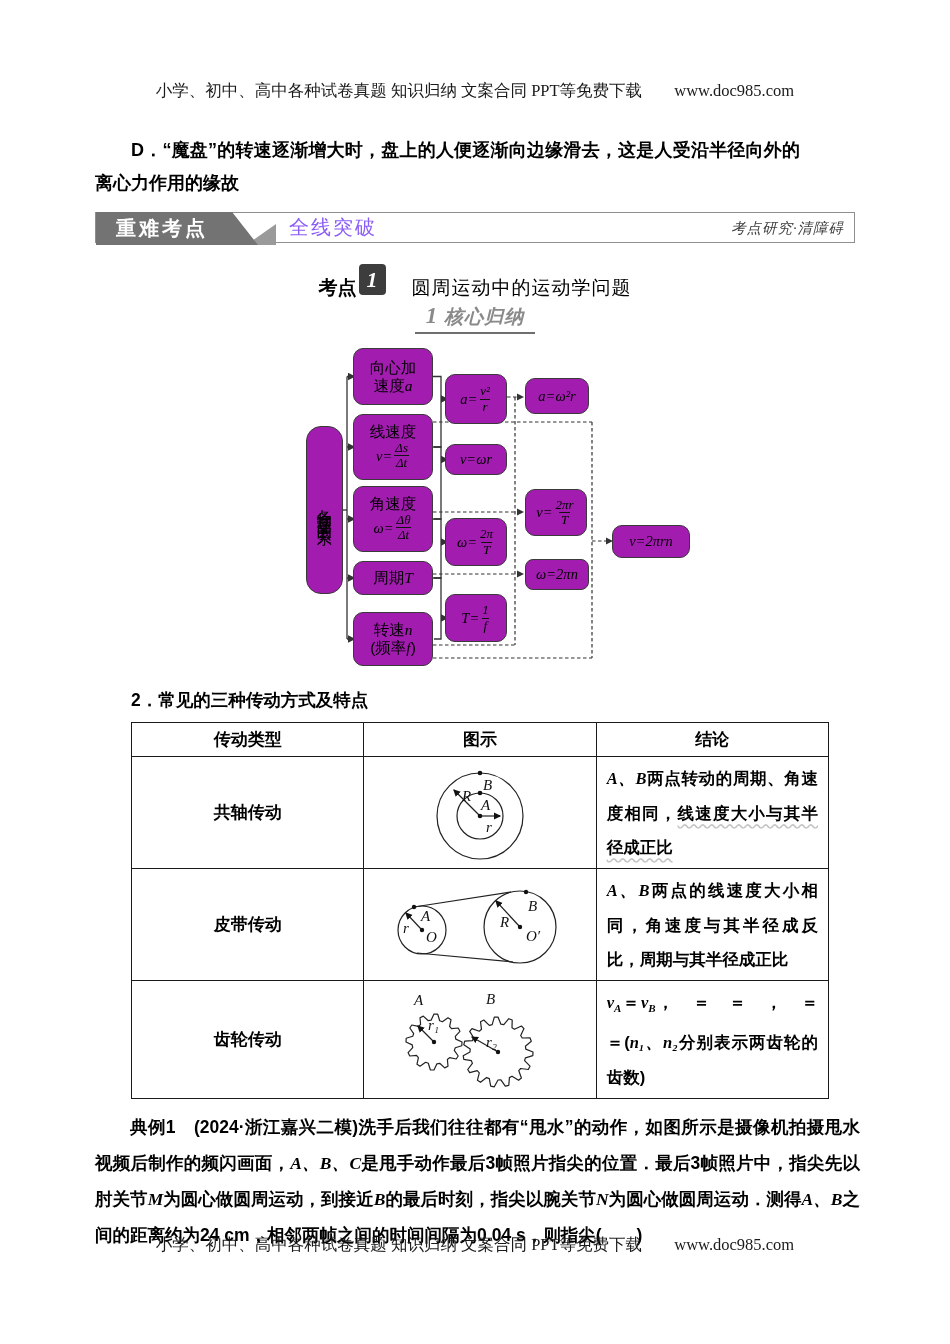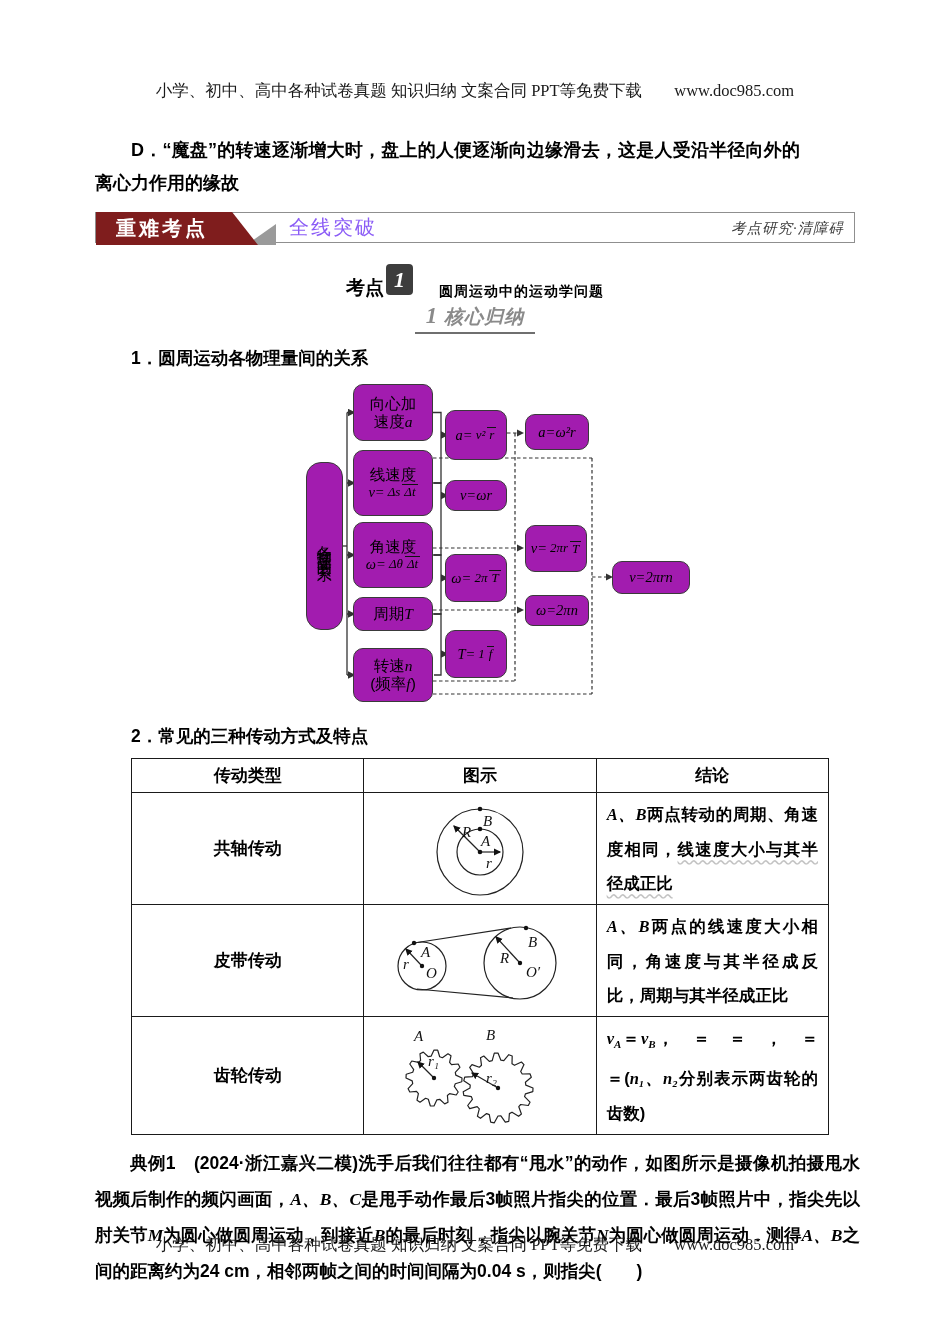--- a/index.html
+++ b/index.html
@@ -29,21 +29,21 @@
     text-align:justify; text-indent:2em;
   }
 
   
   .banner {
     position:relative; margin-top:12px; height:31px;
     border:1px solid #8f8f8f; background:#fff;
   }
   .banner-dark {
     position:absolute; left:0; top:-1px; height:33px; width:162px;
-    background:#7f1d1d;
+    background:#737373;
     clip-path:polygon(0 0, 84% 0, 100% 100%, 0 100%);
     display:flex; align-items:center;
     color:#fff; font-size:20px; font-weight:bold;
     padding-left:20px; letter-spacing:3px;
   }
   .banner-shadow {
     position:absolute; left:150px; top:11px; width:30px; height:21px;
     background:#9a9a9a;
     clip-path:polygon(0 100%, 100% 0, 100% 100%);
   }
@@ -67,21 +67,21 @@
     position:relative; width:27px; height:31px; margin:0 6px 6px 2px;
     background:#3d3d3d; border-radius:4px;
     display:flex; align-items:center; justify-content:center;
     color:#fff; font-family:"Liberation Serif", serif;
     font-style:italic; font-weight:bold; font-size:22px;
   }
   .kd-badge::after {
     content:""; position:absolute; left:-4px; bottom:-5px;
     width:22px; height:6px; background:#9a9a9a; border-radius:2px; z-index:-1;
   }
-  .kd-title { font-size:14px; font-weight:bold; margin-left:20px; letter-spacing:1px; }
+  .kd-title { font-size:19px; font-weight:normal; margin-left:20px; letter-spacing:1px; }
 
   
   .core {
     width:120px; margin:2px auto 0 auto; text-align:center;
     color:#8a8a8a; border-bottom:2px solid #6f6f6f; padding:0 4px 2px 4px;
     white-space:nowrap;
   }
   .core .num { font-family:"Liberation Serif", serif; font-style:italic; font-weight:bold; font-size:23px; margin-right:7px; }
   .core .lab { font-style:italic; font-weight:bold; font-size:19px; letter-spacing:1px; }
 
@@ -99,21 +99,21 @@
     display:flex; flex-direction:column; align-items:center; justify-content:center;
     font-size:15.5px; line-height:1.15; text-align:center;
   }
   .root-box { border-radius:15px; }
   .vtext {
     writing-mode:vertical-rl; text-orientation:upright;
     font-size:15px; letter-spacing:3px;
   }
   .it { font-family:"Liberation Serif", serif; font-style:italic; font-weight:normal; }
   .feq { display:inline-flex; align-items:center; font-size:14.5px; white-space:nowrap; }
-  .frac { display:inline-flex; flex-direction:row; align-items:center; line-height:1.1; font-size:13px; margin-left:1px; }
+  .frac { display:inline-flex; flex-direction:column; align-items:center; line-height:1.1; font-size:13px; margin-left:1px; }
   .frac .fd { border-top:1.2px solid #111; padding:0 2px; }
   .frac .fn { padding:0 2px; }
 
   
   table.drive {
     margin-top:10px; margin-left:36px;
     border-collapse:collapse; table-layout:fixed;
     width:698px;
   }
   table.drive th, table.drive td { border:1.6px solid #1a1a1a; }
@@ -166,21 +166,20 @@
   <div class="kaodian">
     <span class="kd-prefix">考点</span>
     <span class="kd-badge">1</span>
     <span class="kd-title">圆周运动中的运动学问题</span>
   </div>
 
   <div class="core">
     <span class="num">1</span><span class="lab">核心归纳</span>
   </div>
 
-  <div class="sec-h">1．圆周运动各物理量间的关系</div>
 
   <div class="flowchart">
     <svg class="fc-lines" width="760" height="338">
       <defs>
         <marker id="ah" markerWidth="7" markerHeight="7" refX="1" refY="3" orient="auto">
           <path d="M0,0 L6,3 L0,6 Z" fill="#333"></path>
         </marker>
       </defs>
       <g stroke="#333" stroke-width="1.3" fill="none">
         <path d="M247,172 H252"></path>

